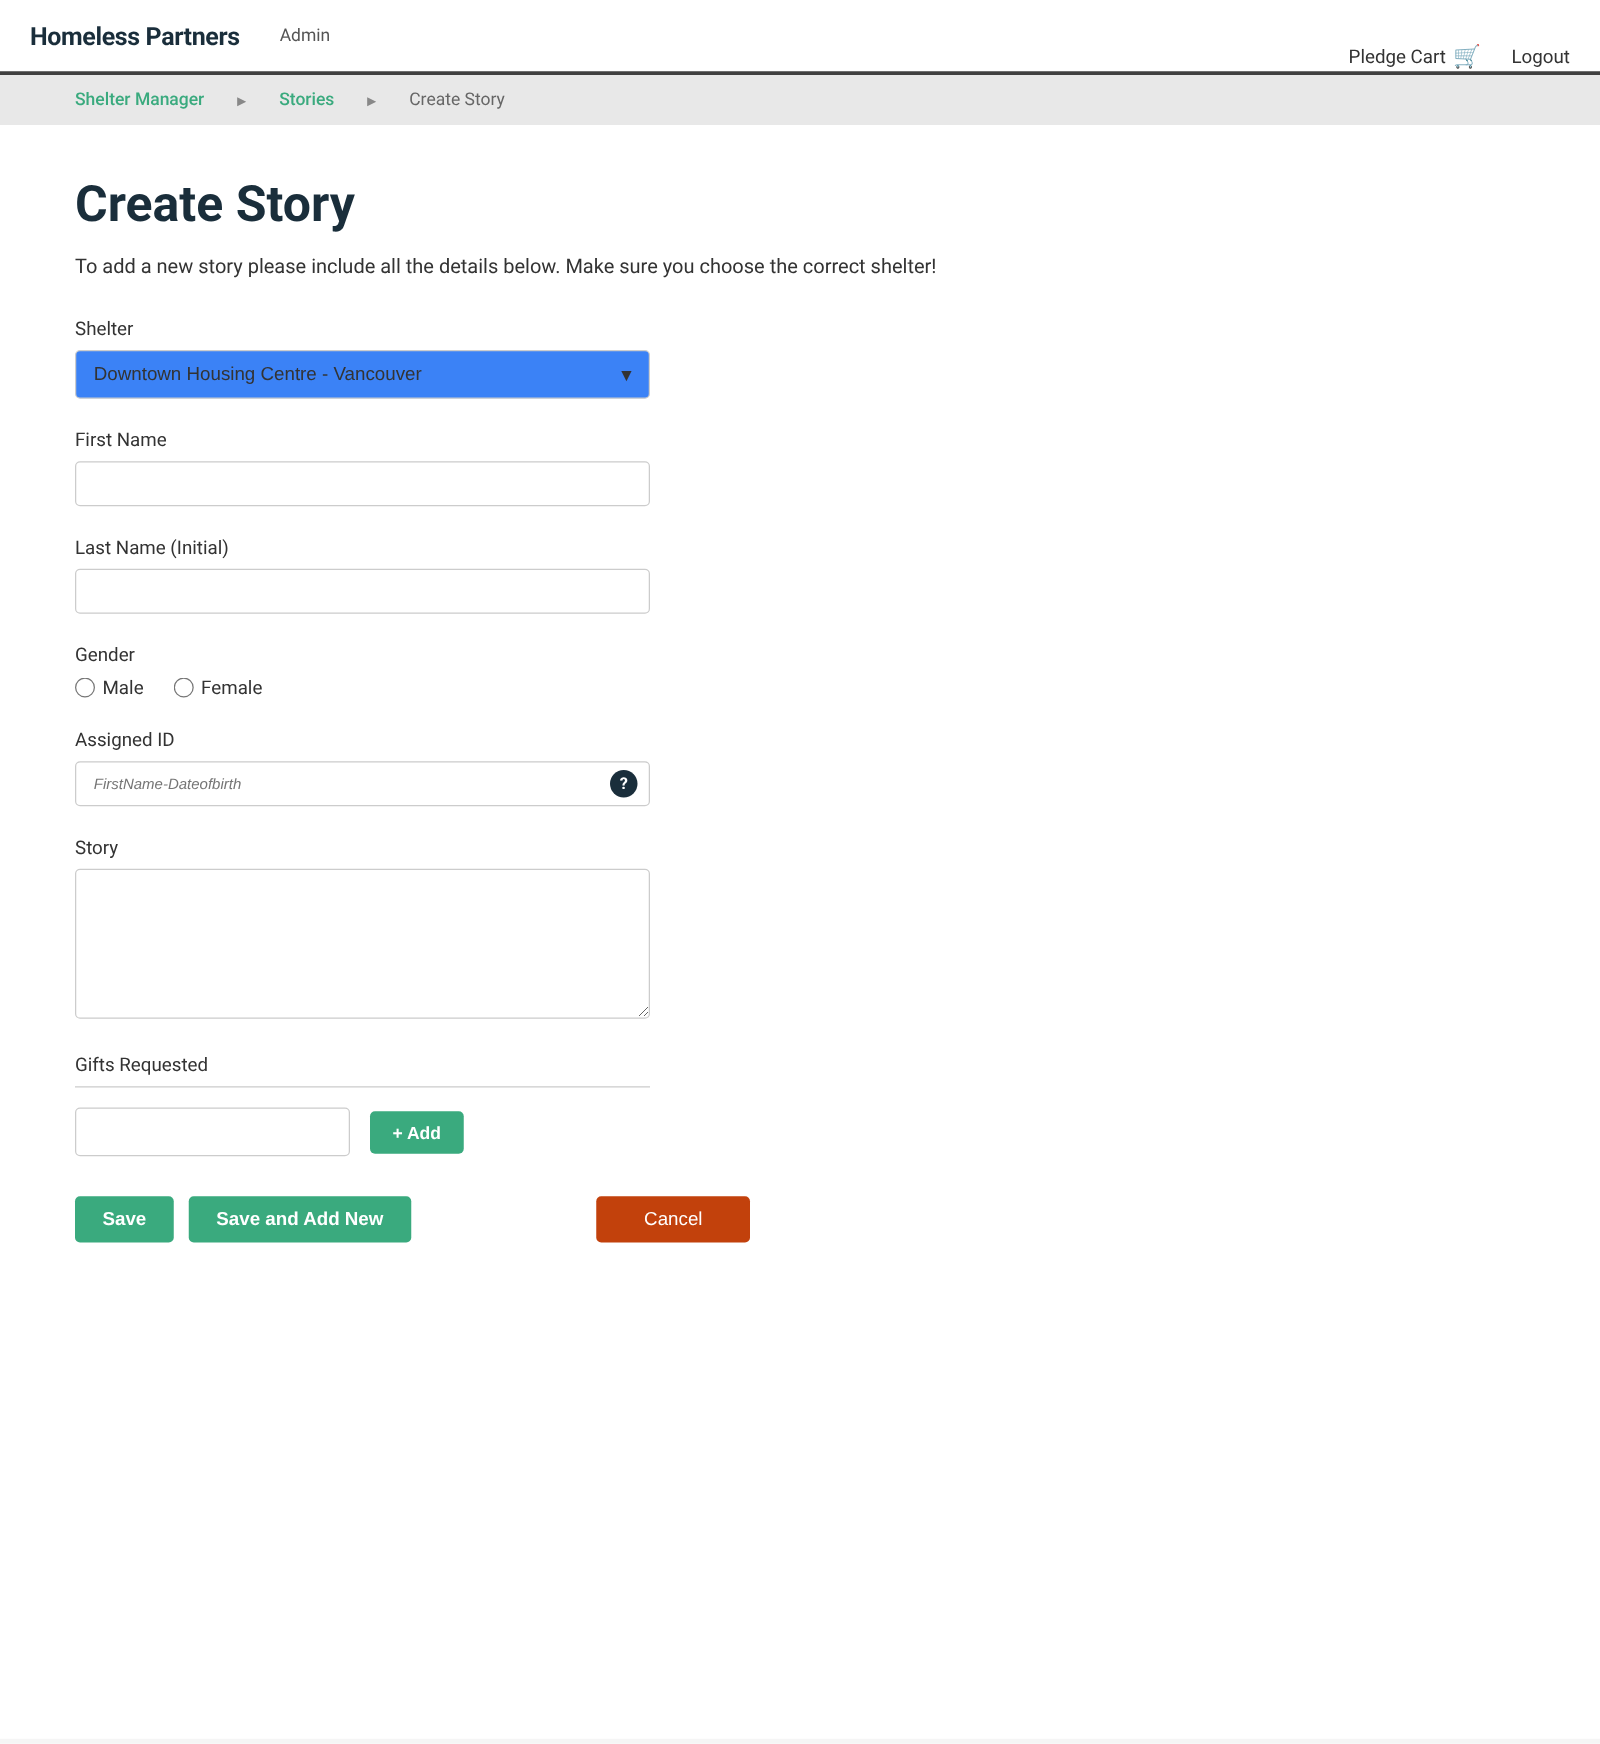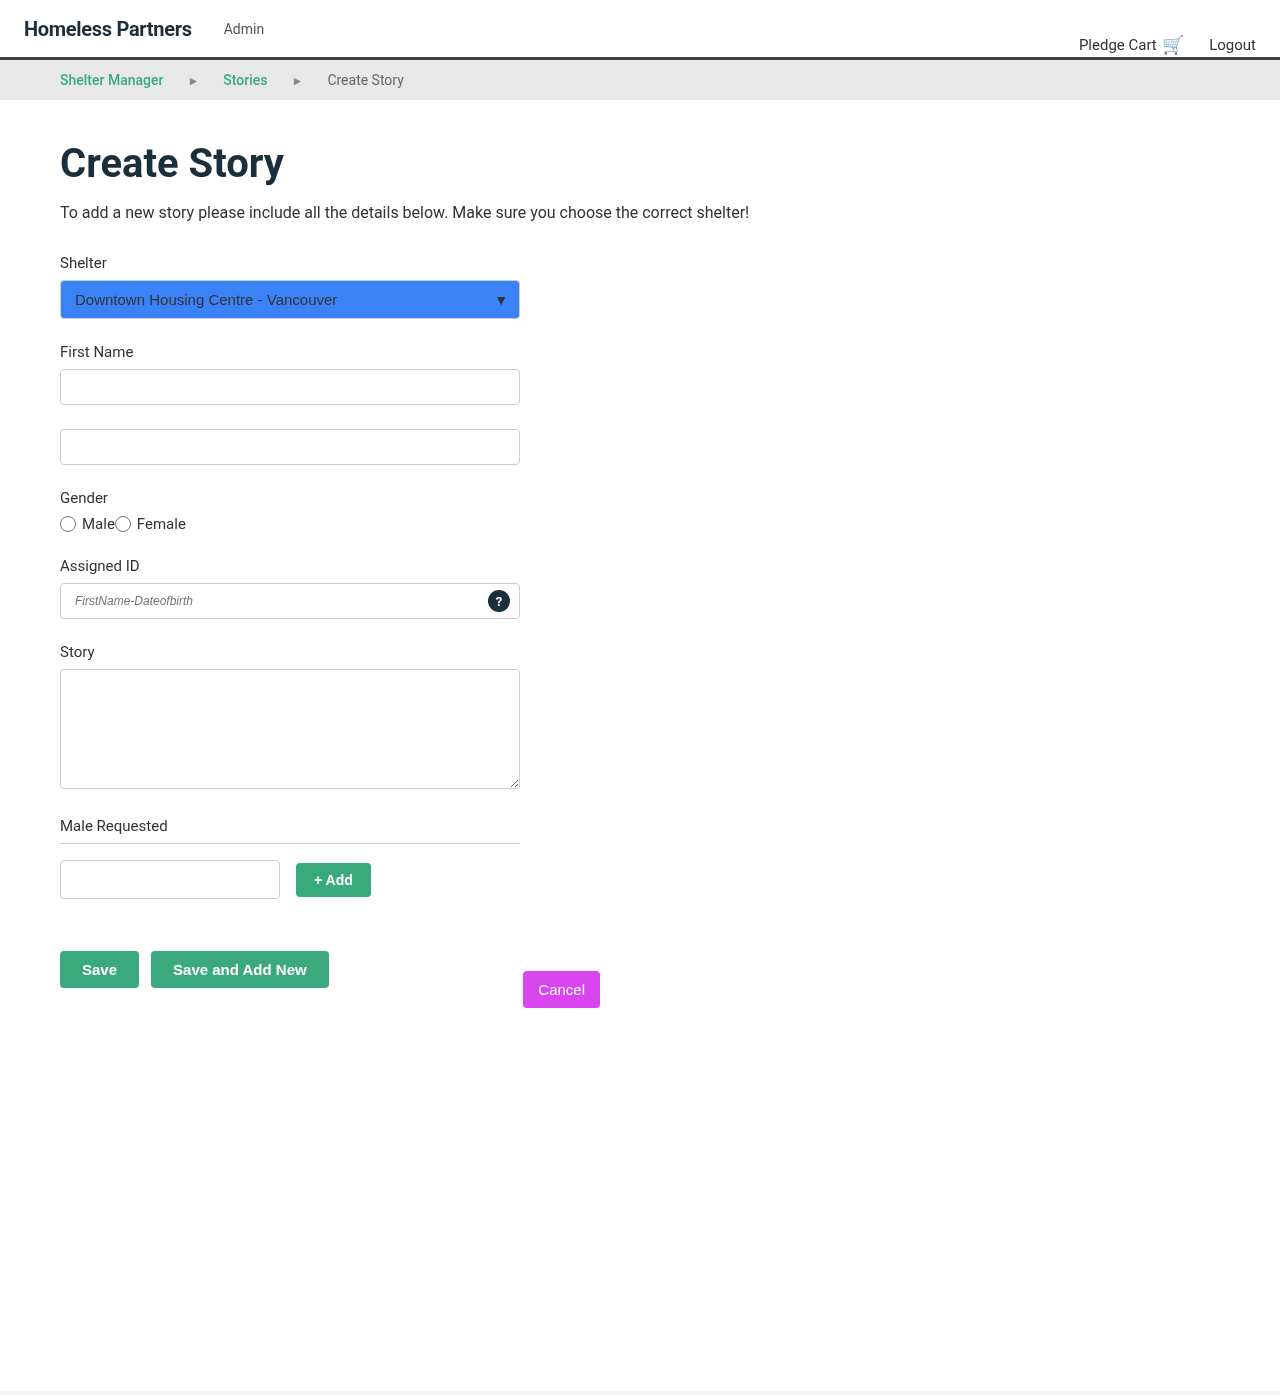--- a/index.html
+++ b/index.html
@@ -175,20 +175,21 @@
       color: #333;
       background: #fff;
       outline: none;
       font-style: italic;
     }
 
     
     .radio-group {
       display: flex;
       align-items: flex-start;
+      gap: 24px;
     }
 
     .radio-label {
       display: flex;
       align-items: center;
       gap: 6px;
       font-size: 15px;
       color: #333;
       cursor: pointer;
     }
@@ -320,30 +321,29 @@
       border: none;
       border-radius: 4px;
       padding: 10px 22px;
       font-size: 15px;
       font-weight: 600;
       cursor: pointer;
       white-space: nowrap;
     }
 
     .btn-cancel {
-      background: #d946ef;
+      background: #c2410c;
       color: #fff;
       border: none;
       border-radius: 4px;
-      padding: 10px 15px;
+      padding: 10px 38px;
       font-size: 15px;
       font-weight: 500;
       cursor: pointer;
       margin-left: auto;
-      margin-top: 40px;
     }
   </style>
 </head>
 <body>
 
 <nav class="navbar">
   <div class="navbar-left">
     <span class="navbar-brand">Homeless Partners</span>
     <span class="navbar-admin">Admin</span>
   </div>
@@ -380,20 +380,21 @@
         <span class="select-arrow">▼</span>
       </div>
     </div>
 
     <div class="form-group">
       <label class="form-label">First Name</label>
       <input class="form-input" type="text" style="">
     </div>
 
     <div class="form-group">
+      <label class="form-label">Last Name (Initial)</label>
       <input class="form-input" type="text" style="">
     </div>
 
     <div class="form-group">
       <label class="form-label">Gender</label>
       <div class="radio-group">
         <label class="radio-label">
           <input type="radio" name="gender" value="male" style="">
           <span>Male</span>
         </label>
@@ -411,21 +412,21 @@
         <span class="help-icon">?</span>
       </div>
     </div>
 
     <div class="form-group">
       <label class="form-label">Story</label>
       <textarea class="form-textarea" style=""></textarea>
     </div>
 
     <div class="gifts-section">
-      <label class="gifts-label">Male Requested</label>
+      <label class="gifts-label">Gifts Requested</label>
       <hr class="gifts-divider">
       <div class="gifts-row">
         <input class="gift-input" type="text" style="">
         <button class="add-button">+ Add</button>
       </div>
     </div>
 
     <div class="action-buttons">
       <button class="btn-save">Save</button>
       <button class="btn-save-add">Save and Add New</button>

